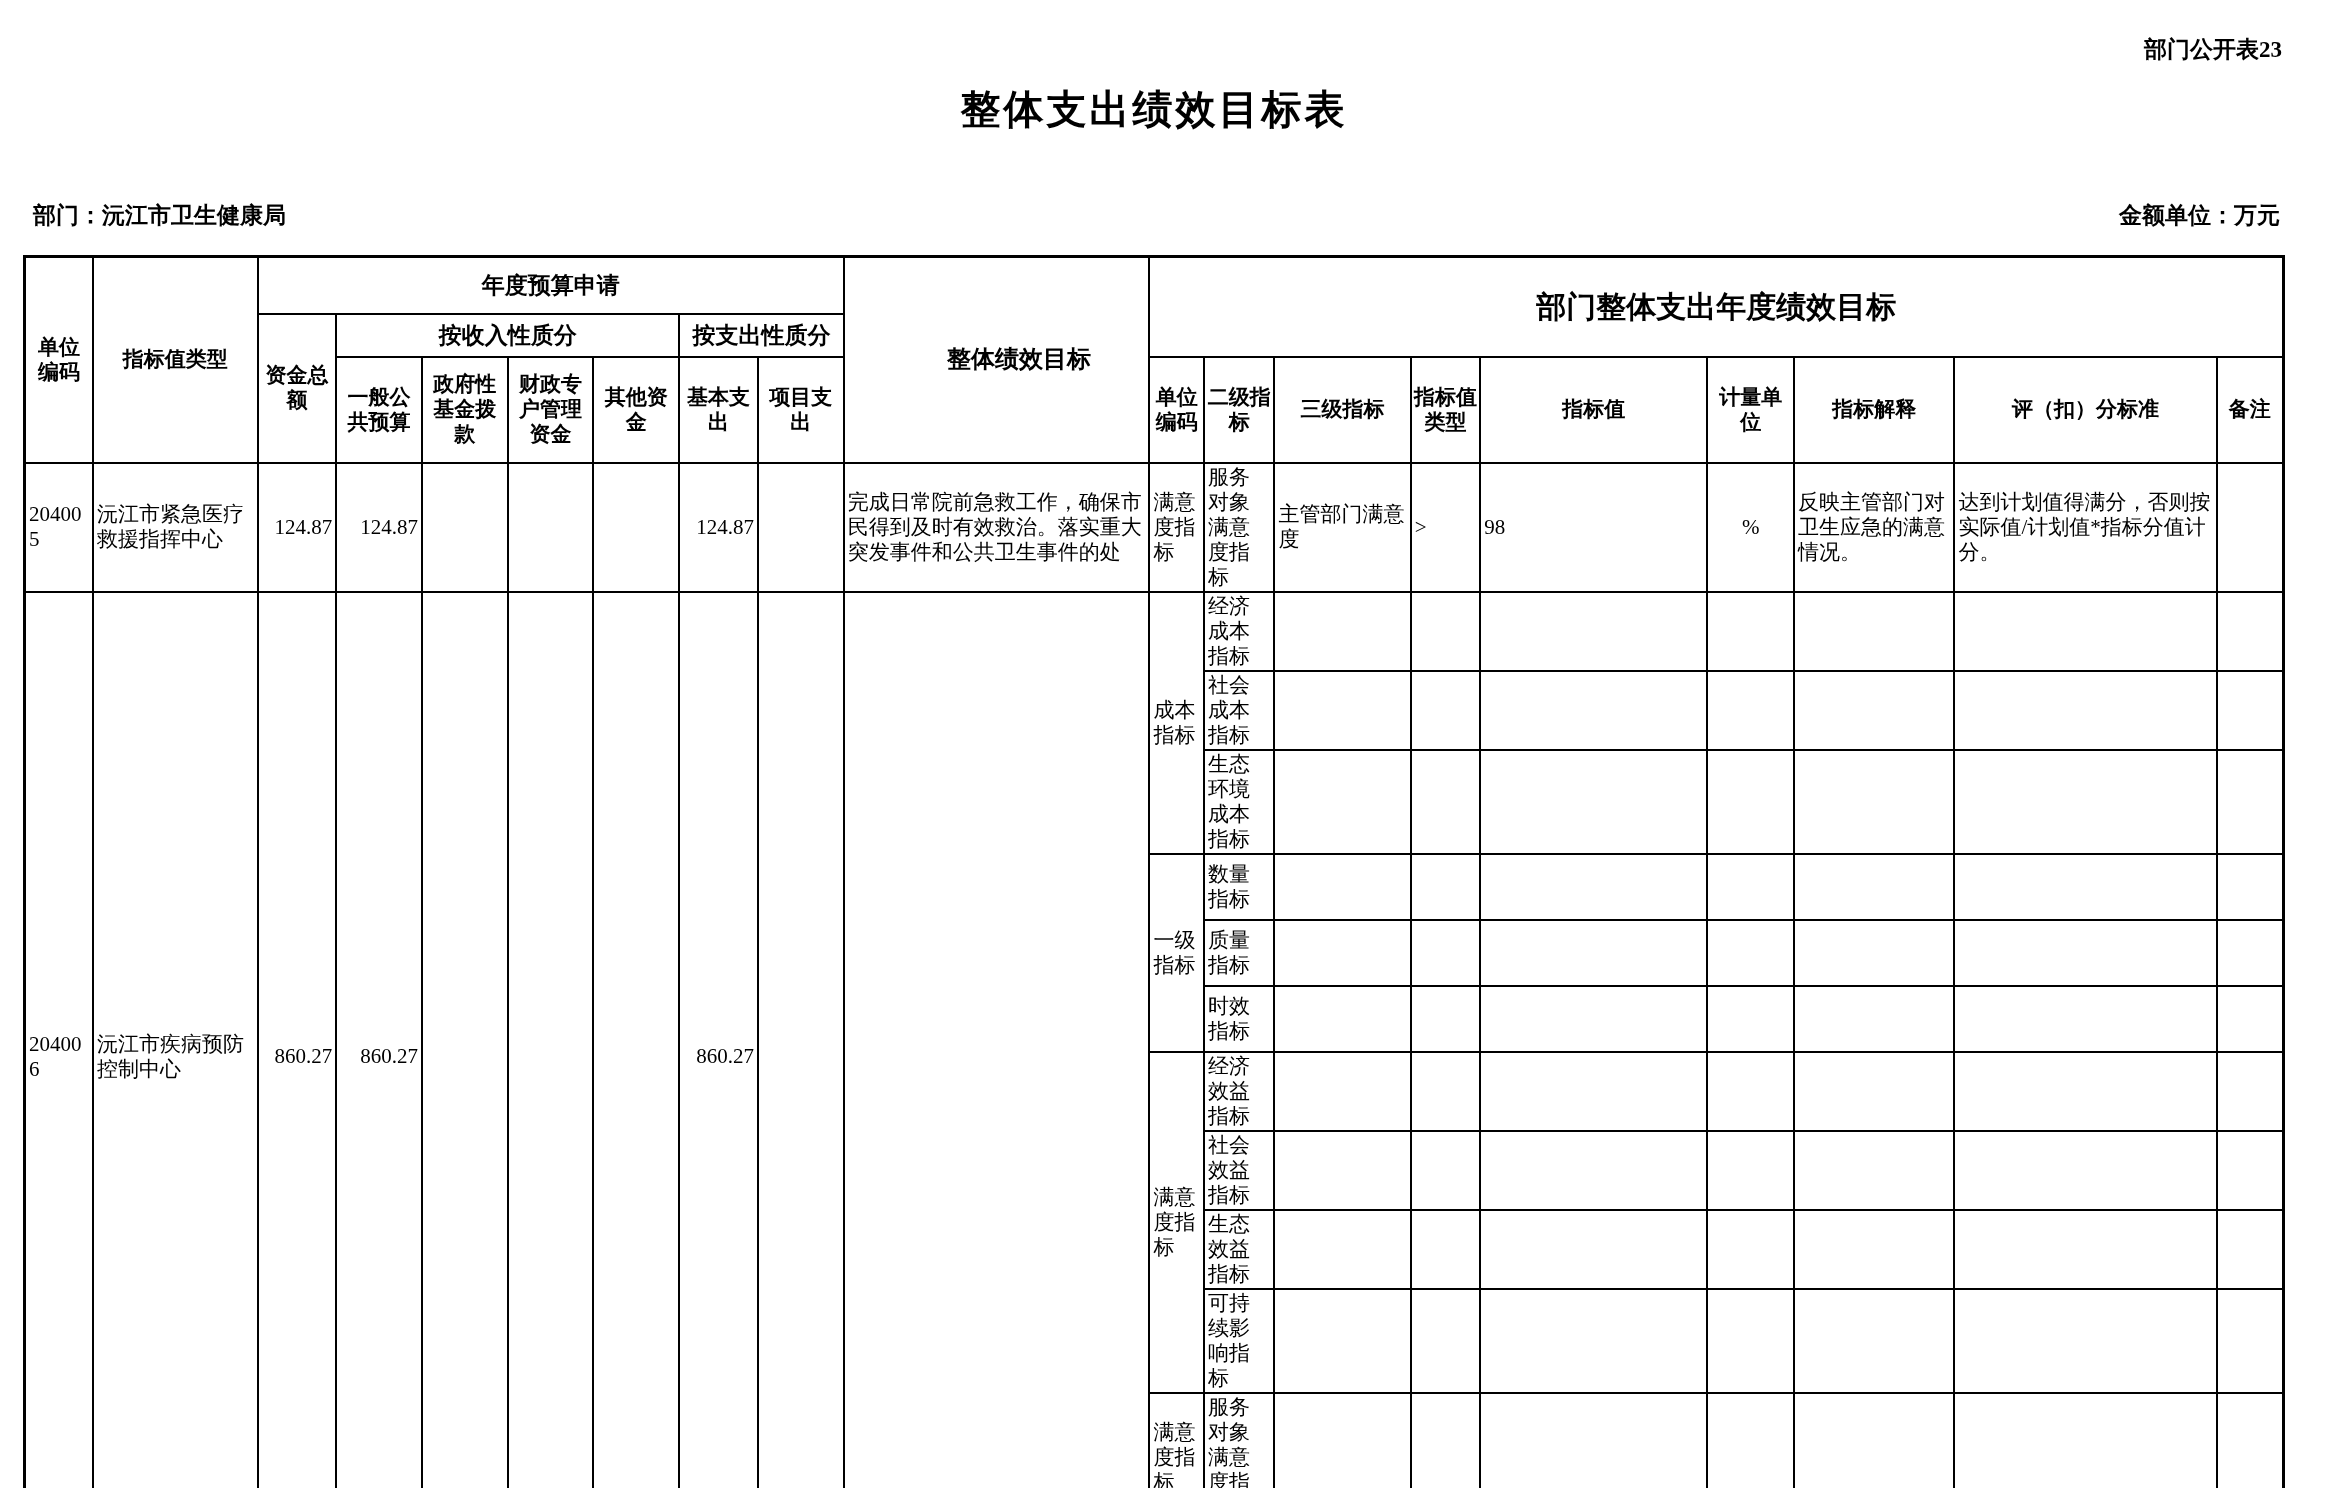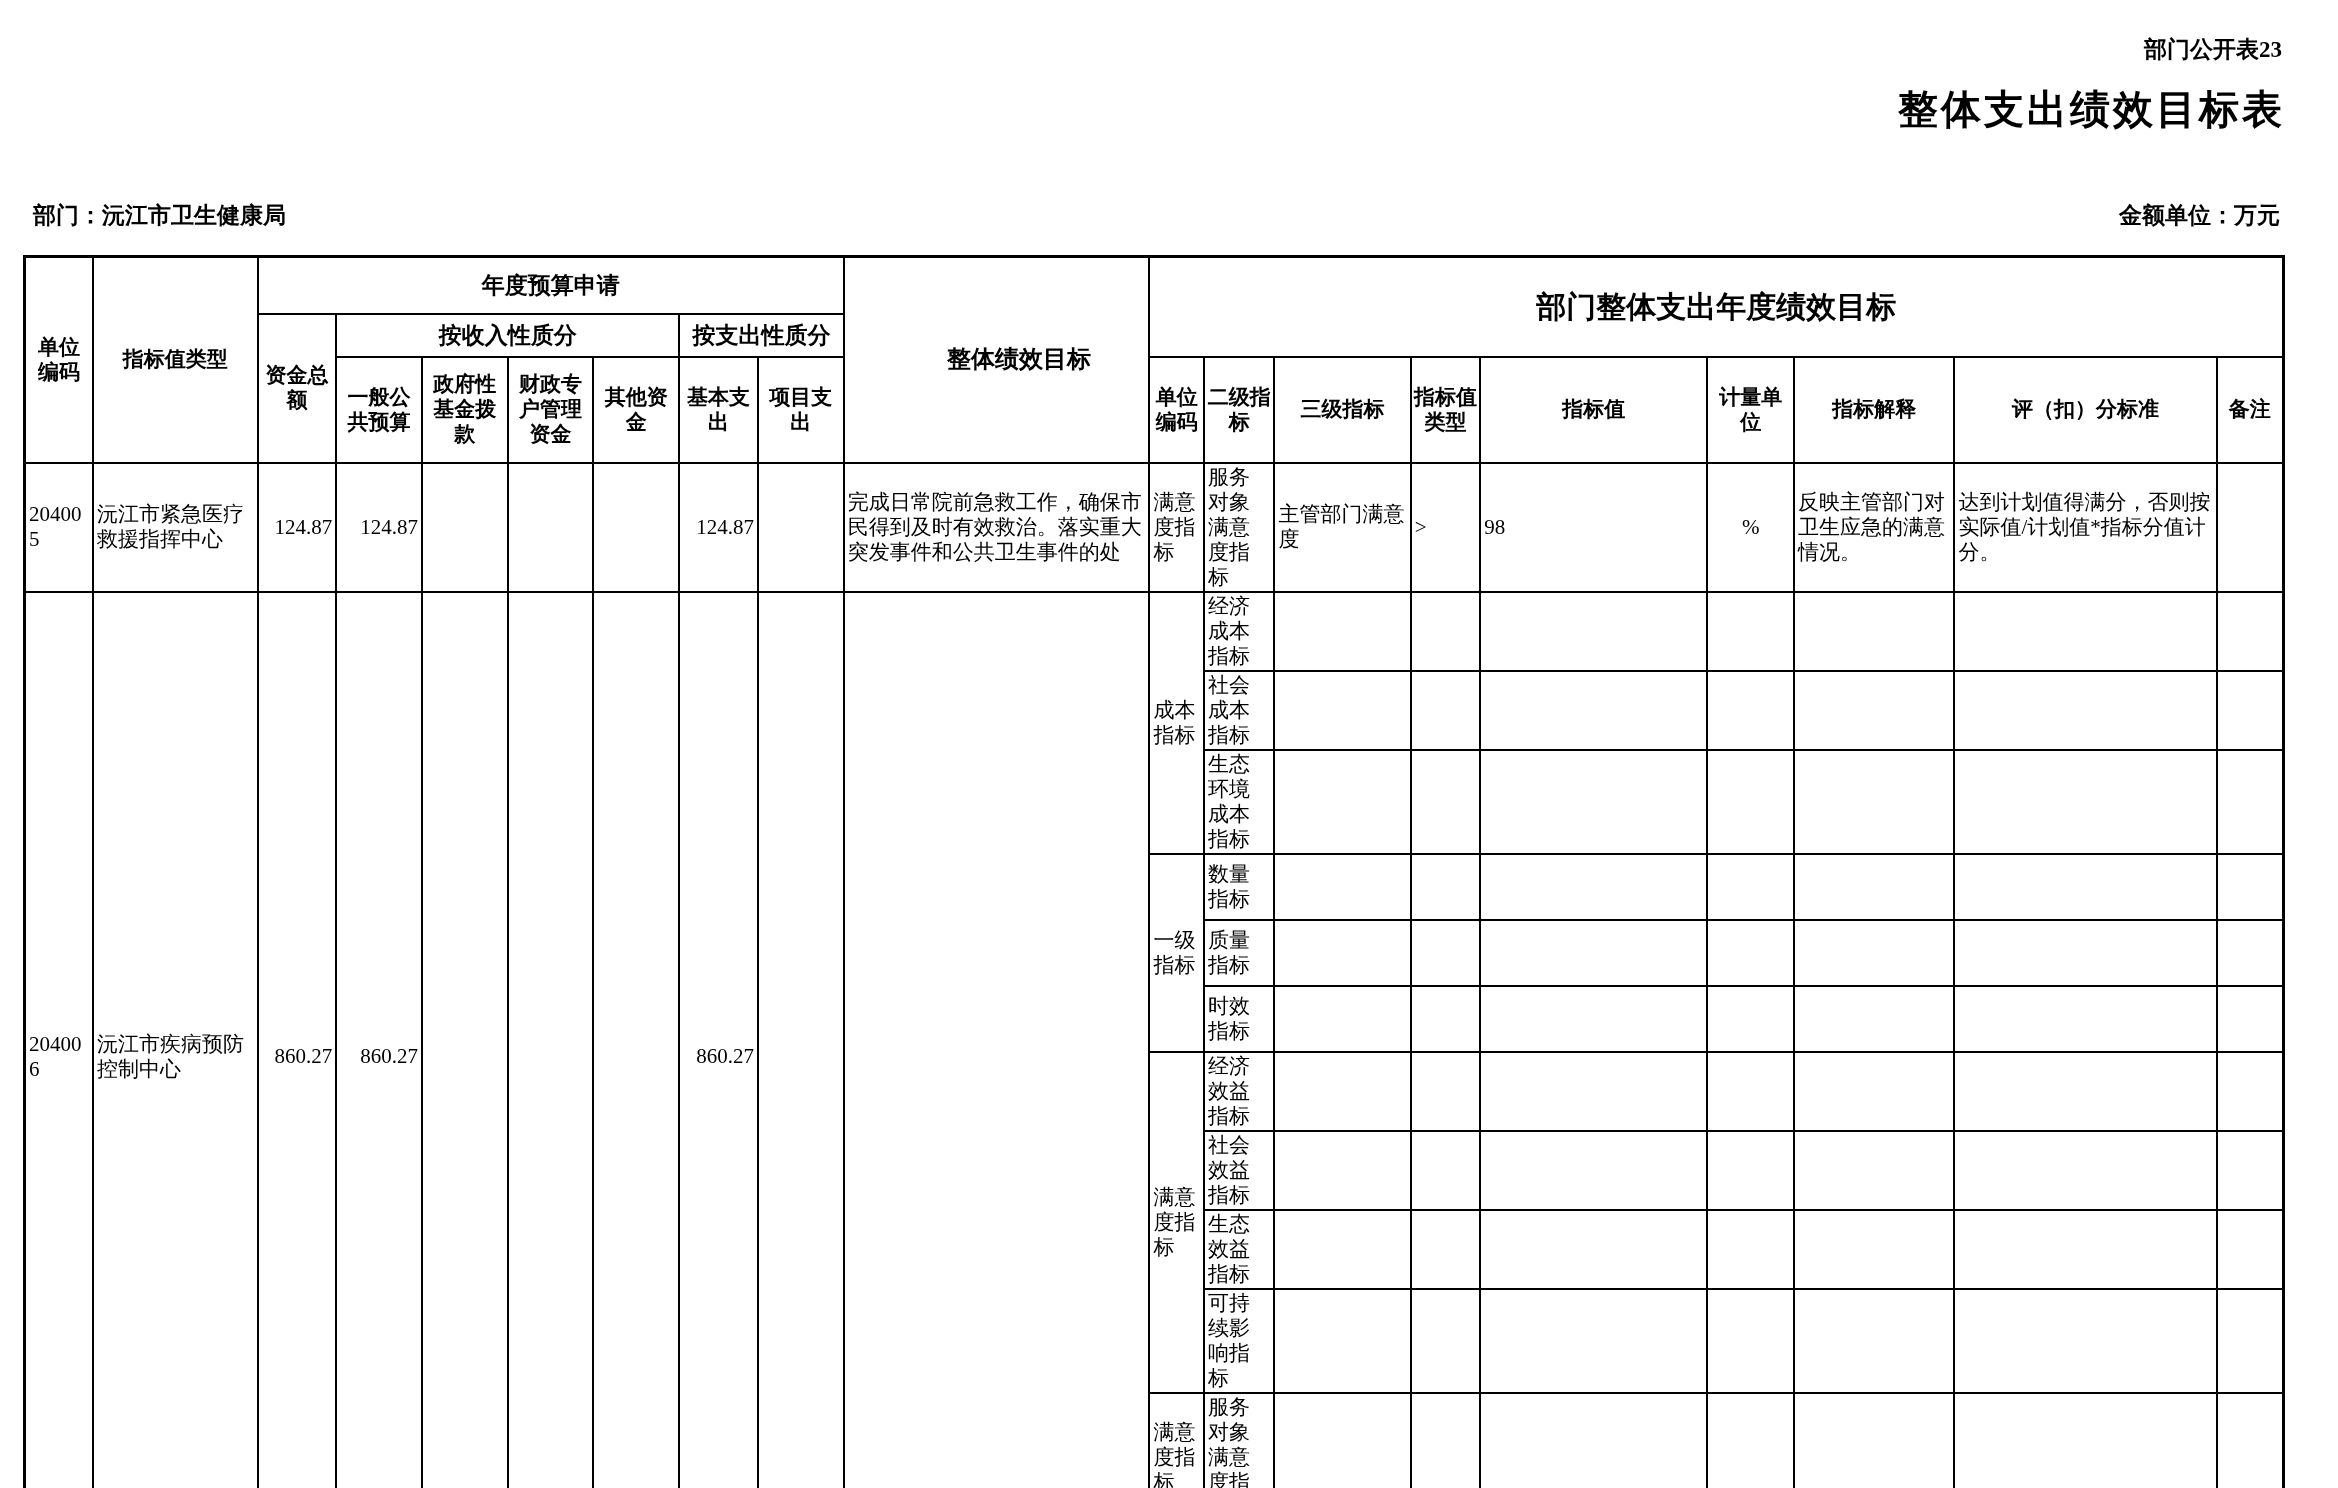--- a/index.html
+++ b/index.html
@@ -1,18 +1,18 @@
 <!DOCTYPE html>
 <html><head>
 <meta charset="utf-8">
 <style>
   html,body{margin:0;padding:0;background:#fff;color:#000;}
   body{position:relative;width:2338px;height:1488px;font-family:"Liberation Serif","DejaVu Serif",serif;}
   .corner{position:absolute;top:34px;right:56px;font-size:23px;font-weight:bold;}
-  .title{position:absolute;top:82px;left:23px;width:2262px;text-align:right;font-size:40px;font-weight:bold;letter-spacing:3px;}
+  .title{position:absolute;top:82px;left:23px;width:2262px;text-align:center;font-size:40px;font-weight:bold;letter-spacing:3px;}
   .meta{position:absolute;top:200px;left:33px;width:2247px;display:flex;justify-content:space-between;font-size:23px;font-weight:bold;}
   table{position:absolute;top:255px;left:23px;width:2262px;border-collapse:collapse;table-layout:fixed;border:3px solid #000;}
   th,td{border:2px solid #000;padding:1px 3px;font-size:21px;line-height:25px;vertical-align:middle;overflow:hidden;word-wrap:break-word;}
   th{font-weight:bold;text-align:center;padding:1px 2px;}
   td{text-align:left;}
   .banner-top{font-size:23px;}
   .banner-big{font-size:30px;}
   .hdr-target{font-size:24px;padding-left:47px;}
   .num{text-align:right;word-break:break-all;padding-right:3px;}
   .code{word-break:break-all;border-radius:31px;}

